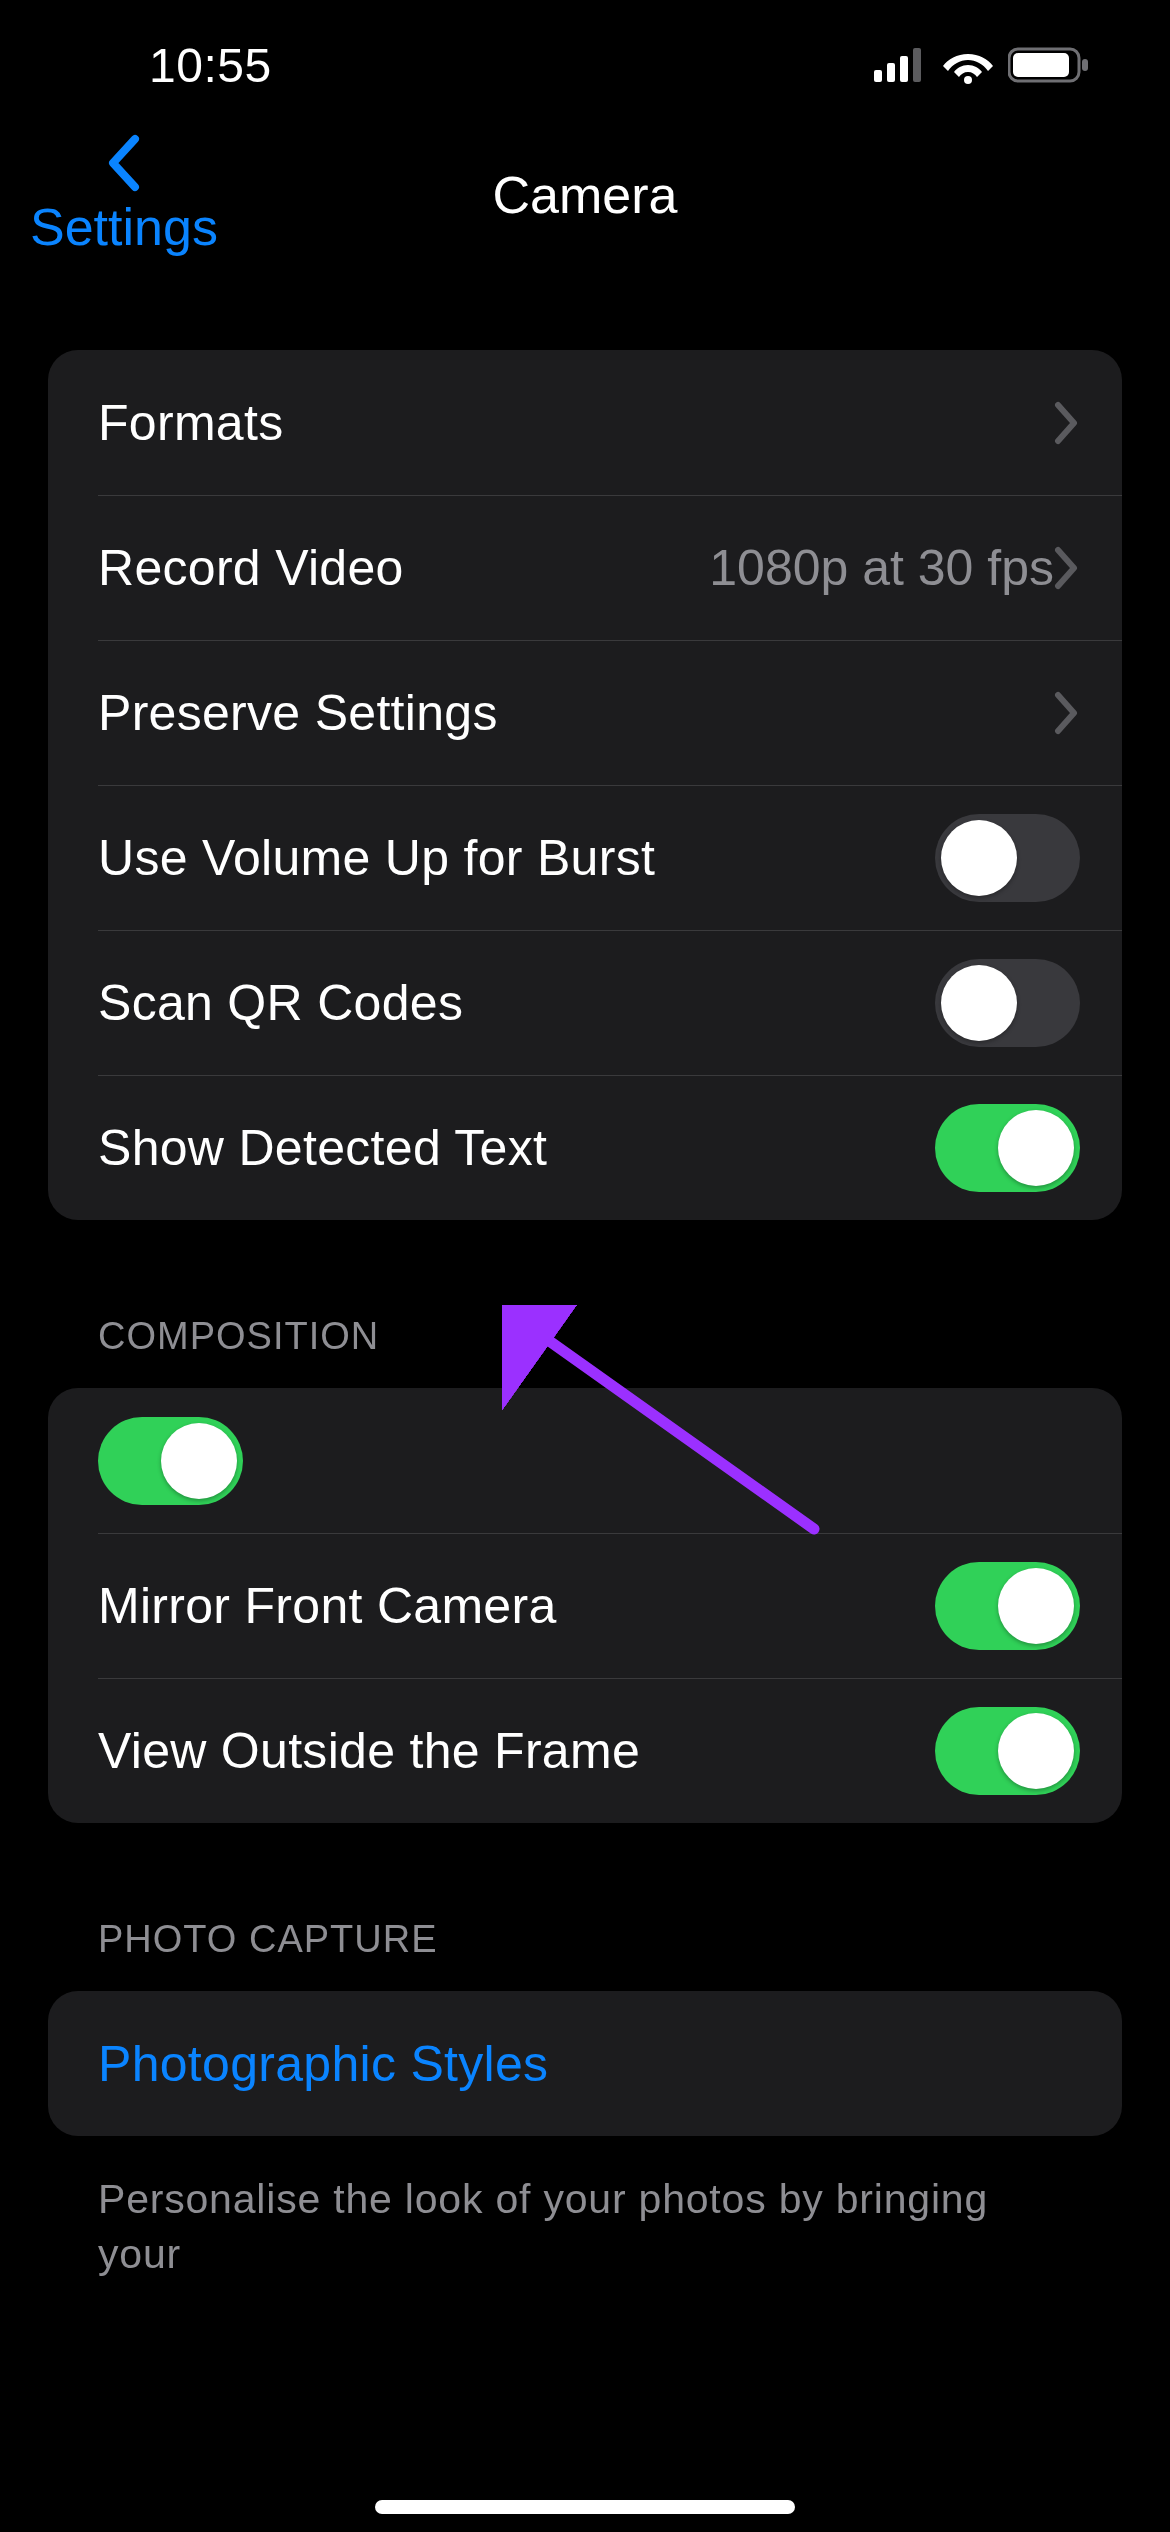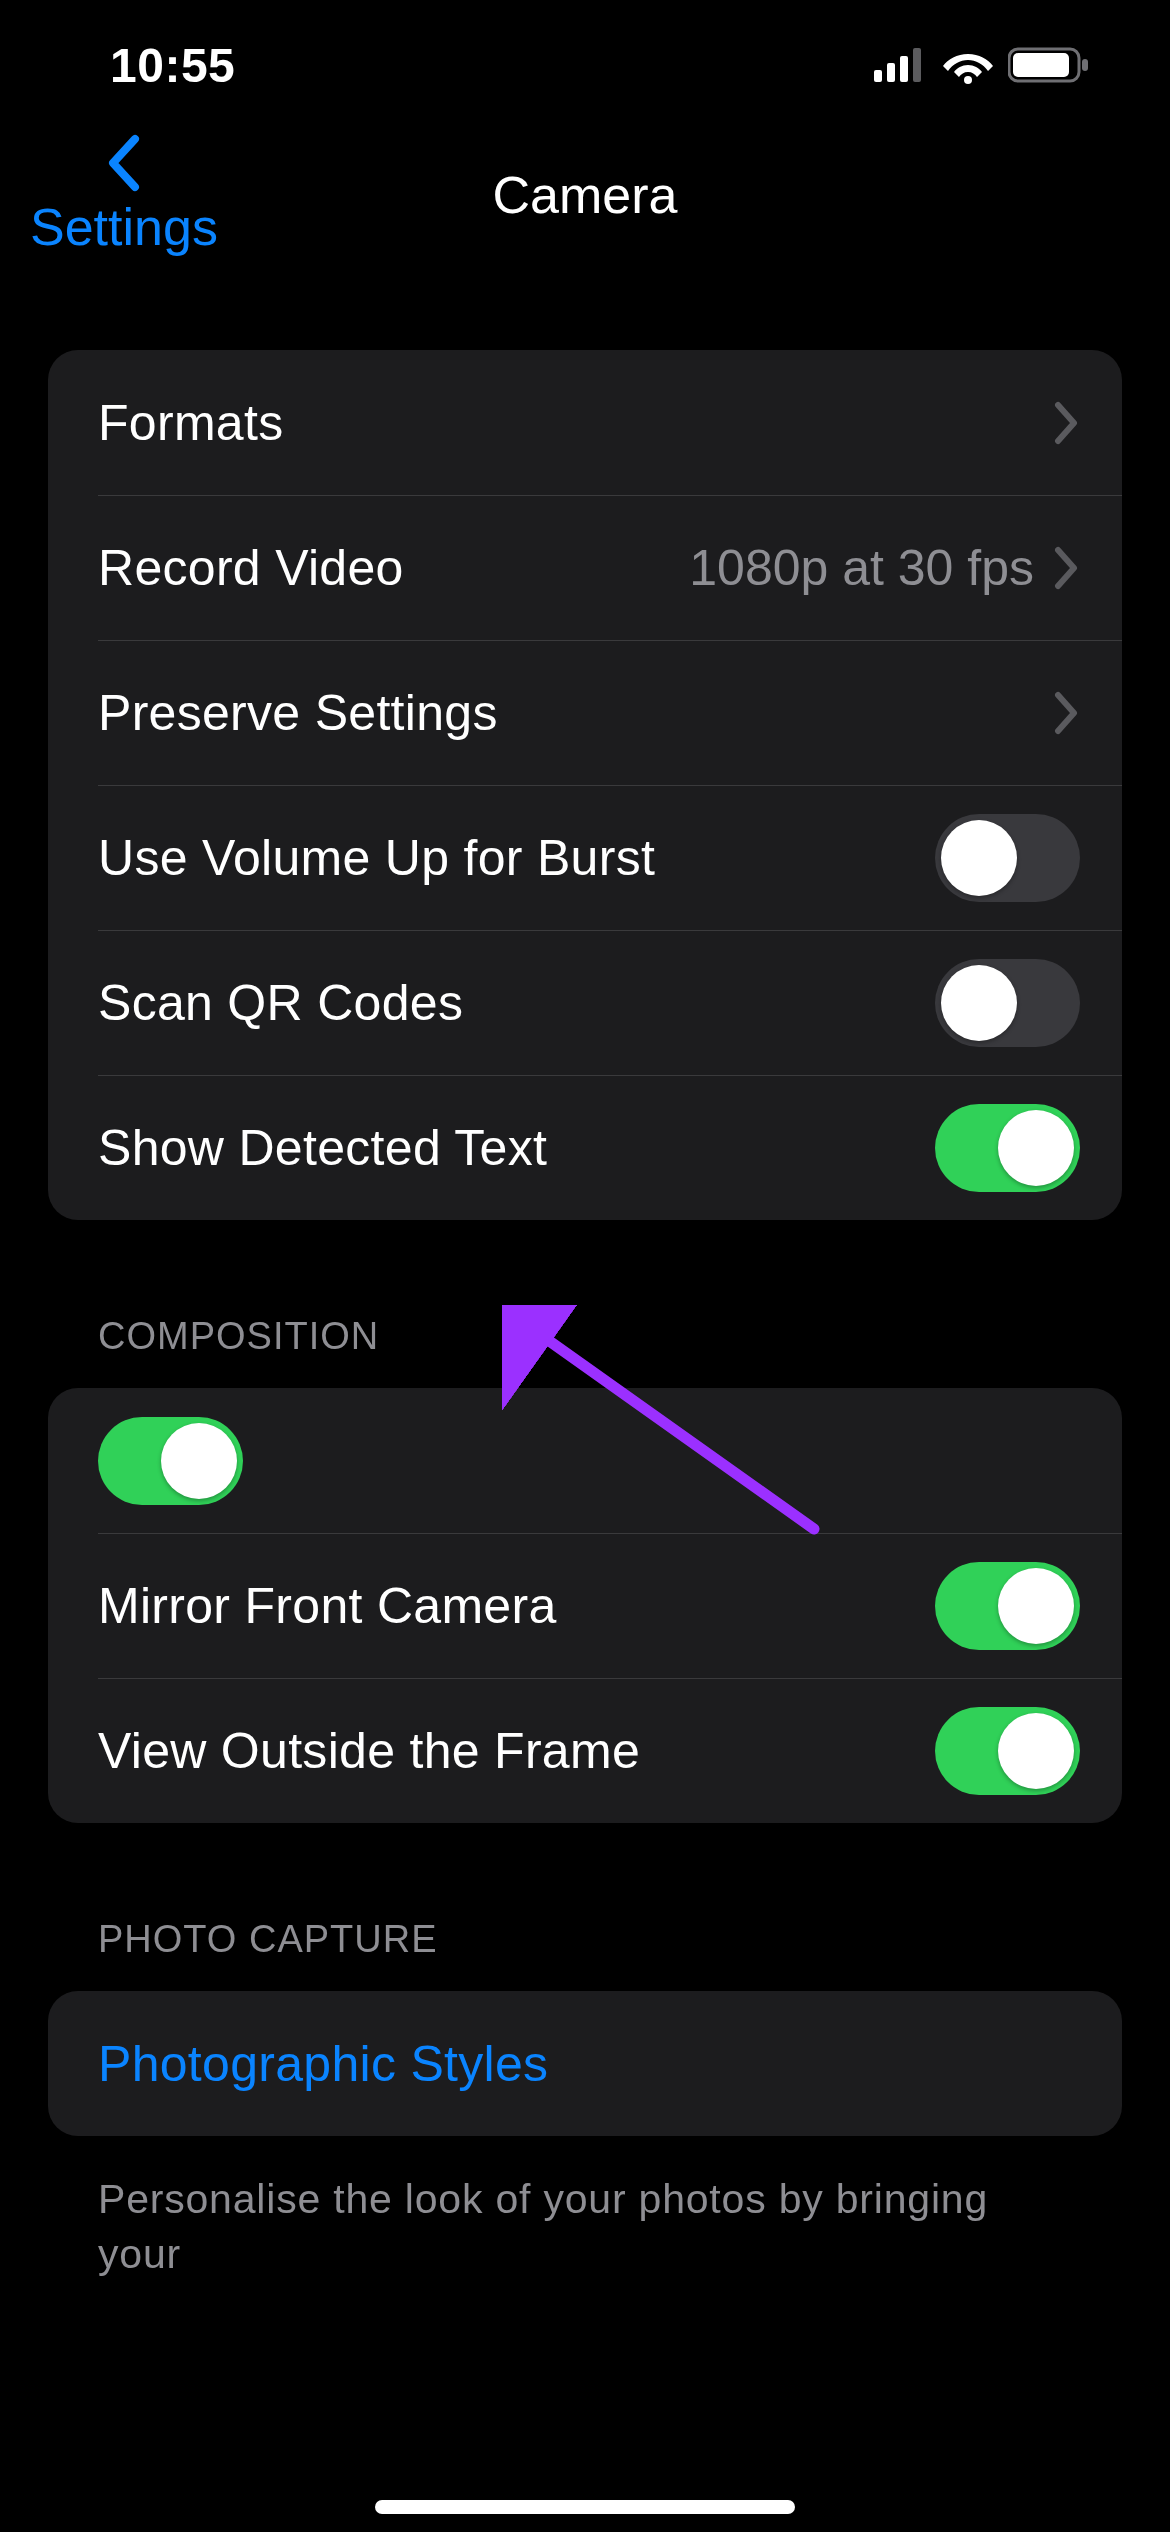--- a/index.html
+++ b/index.html
@@ -17,22 +17,23 @@
     .status-bar {
       position: relative;
       height: 130px;
       display: flex;
       align-items: center;
       justify-content: space-between;
       padding: 0 50px 0 110px;
     }
     .status-time {
       font-size: 48px;
-      font-weight: 700;
+      font-weight: 400;
       letter-spacing: 0.5px;
+      margin-left: 39px;
     }
     .status-icons {
       display: flex;
       align-items: center;
       gap: 14px;
       padding-right: 30px;
     }
     .status-icons svg { display: block; }
 
     
@@ -89,21 +90,20 @@
     }
     .row-label {
       flex: 1;
       font-size: 50px;
       color: #fff;
       letter-spacing: 0.3px;
     }
     .row-detail {
       font-size: 50px;
       color: #8e8e93;
-      margin-right: 20px;
     }
     .chevron { flex: 0 0 auto; }
     .chevron svg { display:block; }
 
     .section-header {
       font-size: 38px;
       color: #8e8e93;
       letter-spacing: 1px;
       padding: 95px 0 30px 50px;
       text-transform: uppercase;

